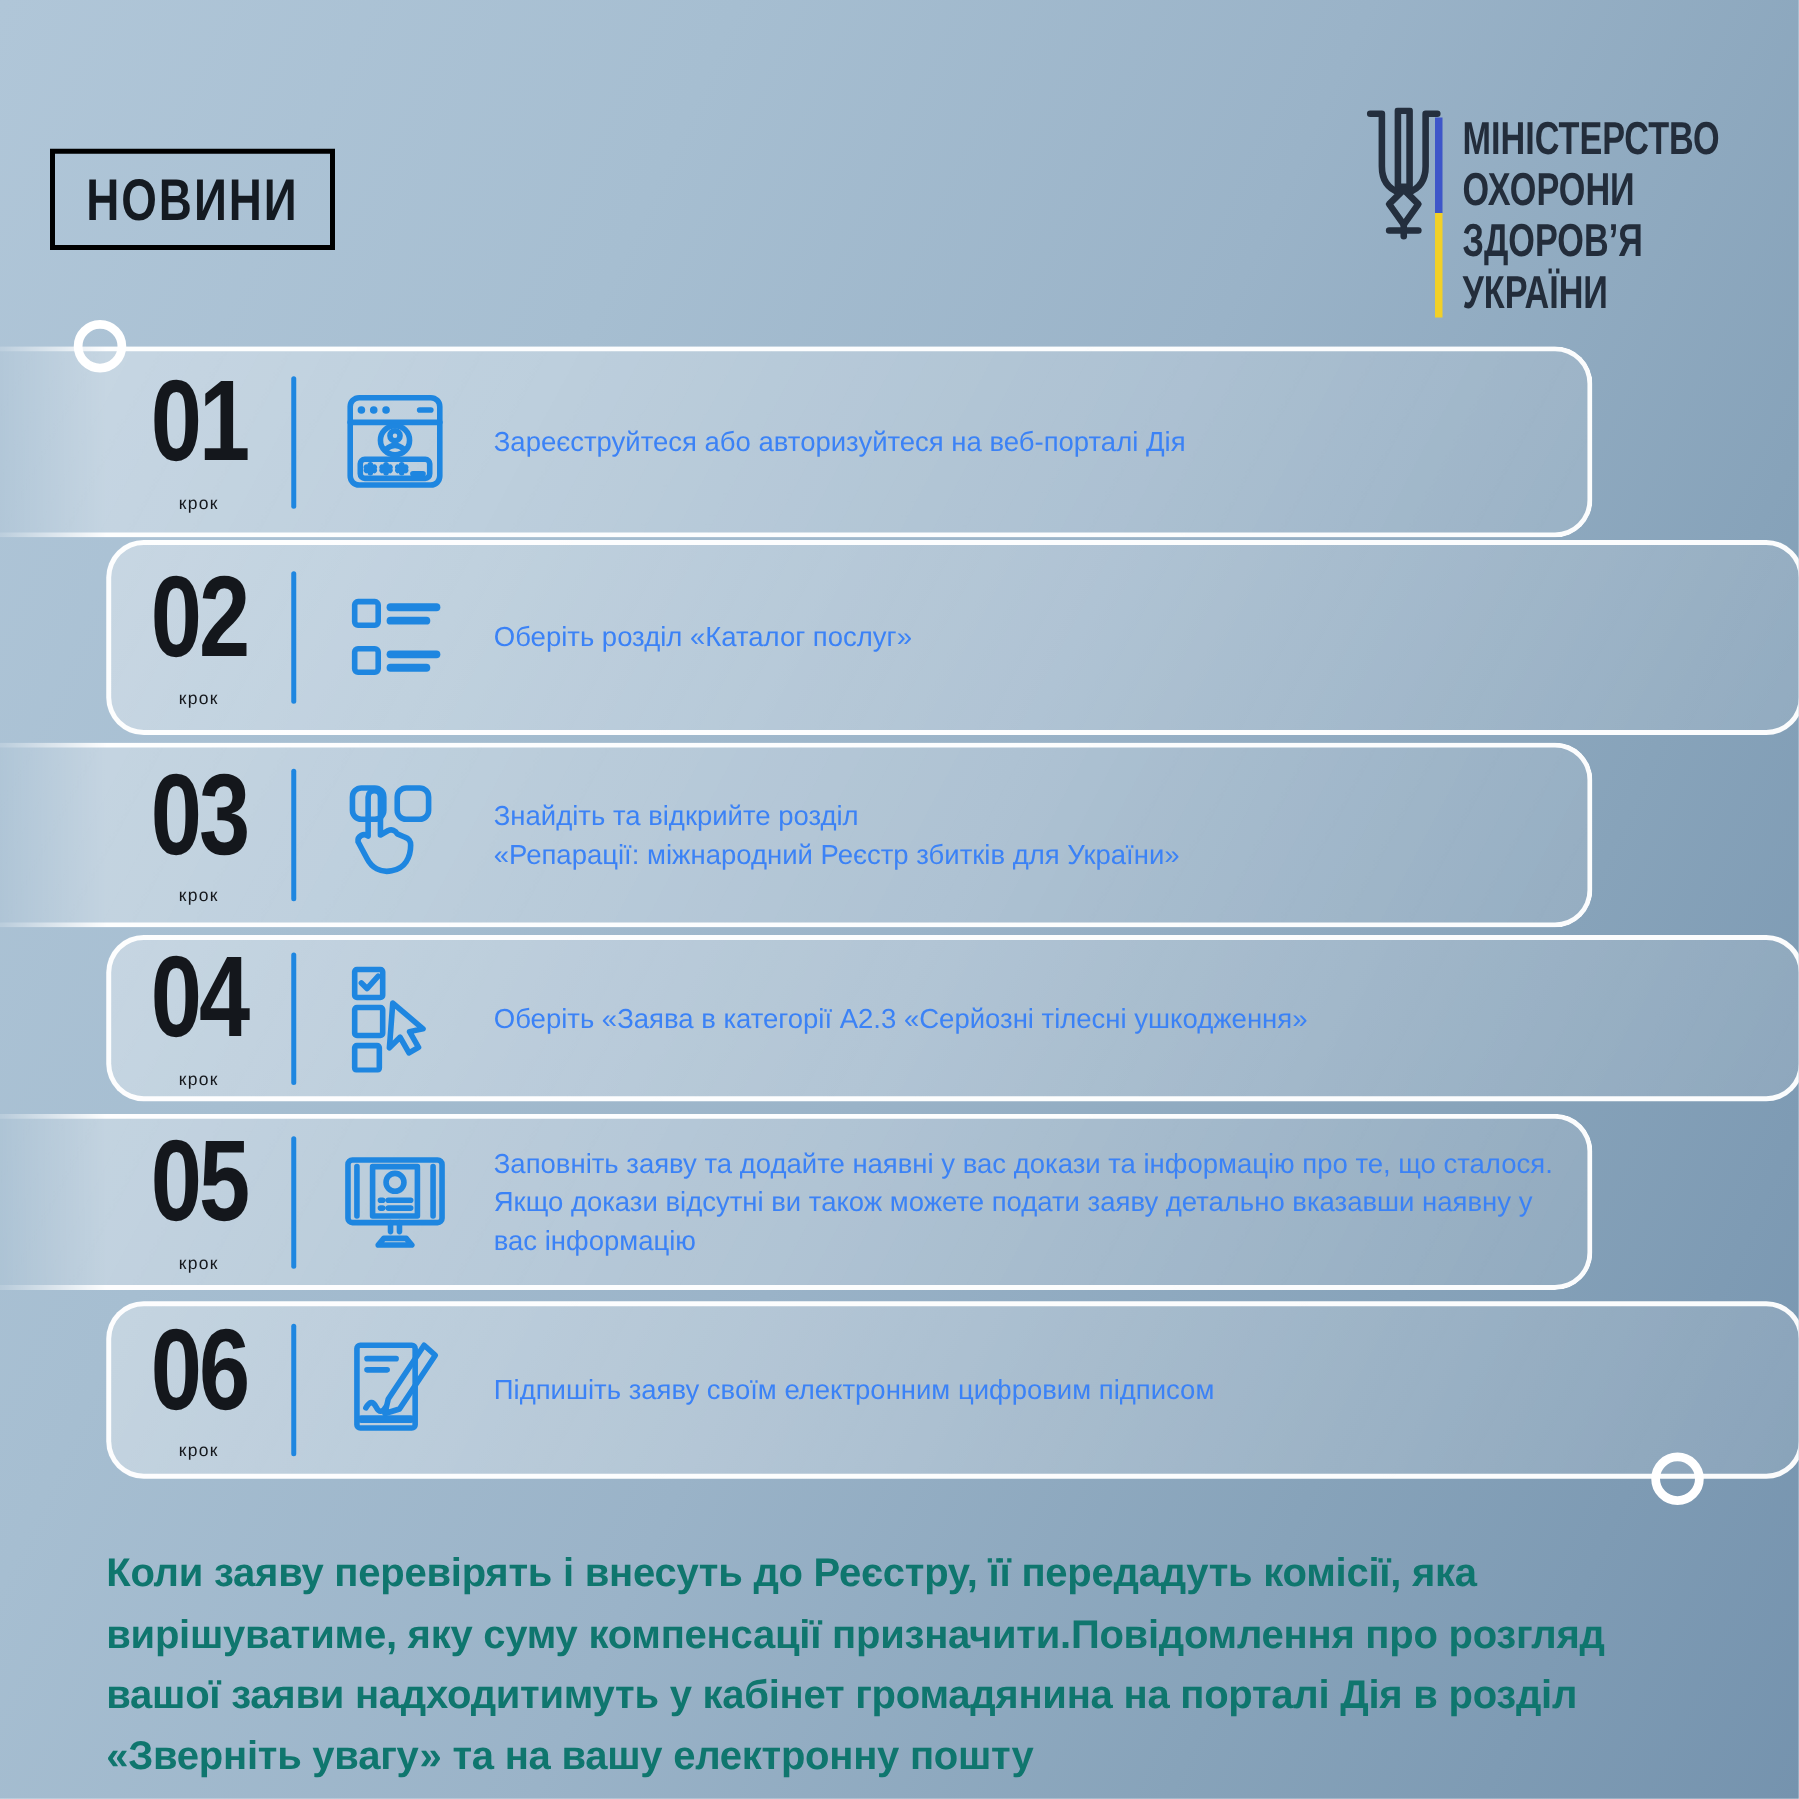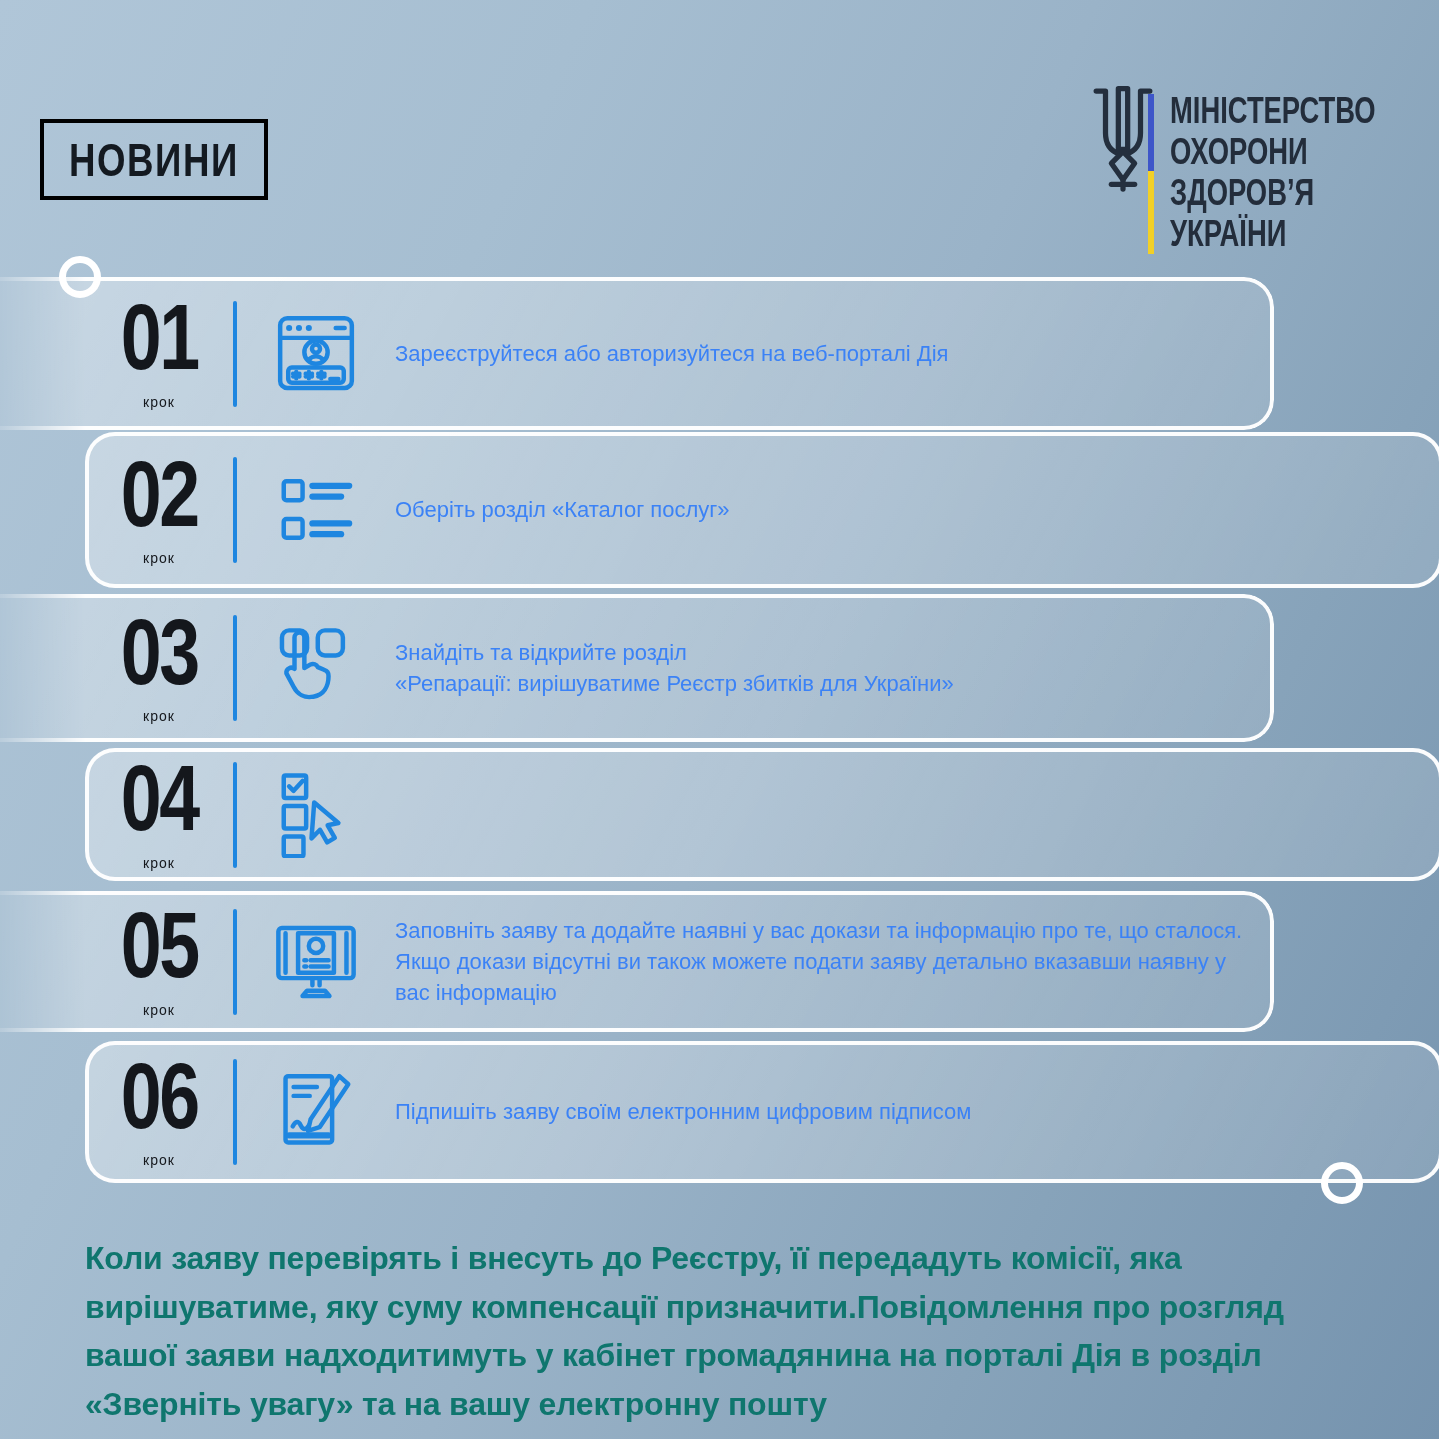--- a/index.html
+++ b/index.html
@@ -159,41 +159,42 @@
     </div>
     <div class="divider"></div>
     <div class="icon-box">
       <svg width="86" height="86" viewBox="0 0 96 96">
         <rect class="st" x="10" y="6" width="28" height="28" rx="8"></rect>
         <rect class="st" x="50" y="6" width="28" height="28" rx="8"></rect>
         <path class="st" d="M24,14 a5.5,5.5 0 0 1 11,0 V48 l7,-4 a6,6 0 0 1 8,3 l7,3 a7,7 0 0 1 5,7 c0,11 -5,21 -17,23 c-10,2 -18,-3 -22,-11 l-8,-15 a5.5,5.5 0 0 1 9,-5 V14 Z"></path>
       </svg>
     </div>
     <div class="step-text">Знайдіть та відкрийте розділ
-«Репарації: вирішуватиме Реєстр збитків для України»</div>
+«Репарації: міжнародний Реєстр збитків для України»</div>
   </div>
 </div>
 
 <div class="row" style="top:748px;height:133px;">
   <div class="card even"></div>
   <div class="content">
     <div class="num-block">
       <span class="num">04</span>
       <div class="unit">крок</div>
     </div>
     <div class="divider"></div>
     <div class="icon-box">
       <svg width="86" height="86" viewBox="0 0 96 96">
         <rect class="st" x="12" y="4" width="25" height="25" rx="2"></rect>
         <path class="st" d="M18,16 l5,5 l10,-11"></path>
         <rect class="st" x="12" y="38" width="25" height="25" rx="2"></rect>
         <rect class="st" x="12" y="72" width="22" height="22" rx="2"></rect>
         <path class="st" d="M46,34 l27,23 -12,2.5 8,14 -8.5,5 -8,-14 -9.5,9.5 z"></path>
       </svg>
     </div>
+    <div class="step-text">Оберіть «Заява в категорії А2.3 «Серйозні тілесні ушкодження»</div>
   </div>
 </div>
 
 <div class="row" style="top:891px;height:141px;">
   <div class="card odd"></div>
   <div class="content">
     <div class="num-block">
       <span class="num">05</span>
       <div class="unit">крок</div>
     </div>

